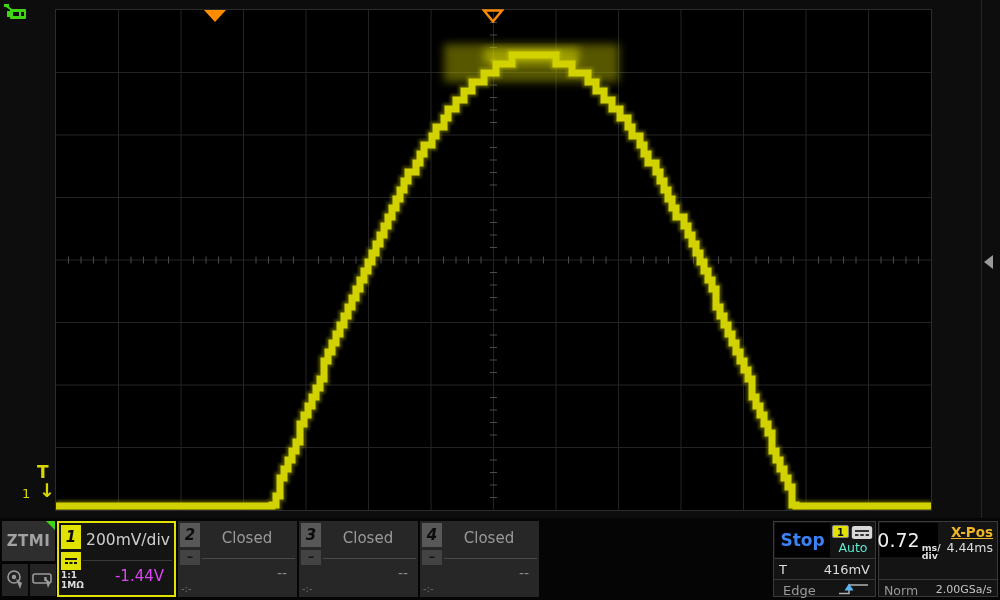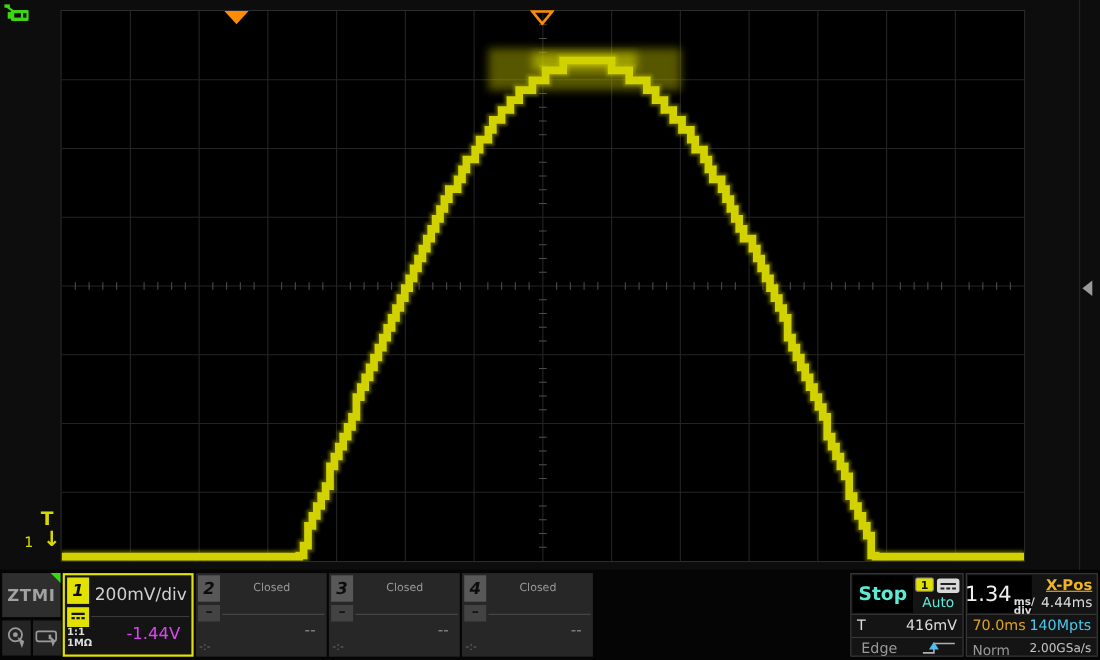--- a/index.html
+++ b/index.html
@@ -41,39 +41,39 @@
   .ch-box { position:absolute; top:3px; width:119px; height:76px; background:#272727; color:#9a9a9a; }
   #ch1 { left:57px; background:#141414; border:2px solid #e2e200; }
   #ch2 { left:178px; } #ch3 { left:299px; } #ch4 { left:420px; }
 
   .ch-num { position:absolute; left:2px; top:2px; width:20px; height:24px; background:#585858;
       color:#0c0c0c; font-weight:bold; font-style:italic; font-size:15px; text-align:center; line-height:24px; }
   #ch1 .ch-num { background:#e2e200; }
   .ch-coup { position:absolute; left:2px; top:29px; width:20px; height:15px; background:#434343;
       color:#141414; font-weight:bold; font-size:13px; text-align:center; line-height:13px; }
   #ch1 .ch-coup { background:#e2e200; height:18px; padding-top:3px; }
-  .ch-title { position:absolute; left:24px; top:8px; width:90px; text-align:center; font-size:10px; }
+  .ch-title { position:absolute; left:24px; top:8px; width:90px; text-align:center; font-size:15px; }
   #ch1 .ch-title { color:#cfcfcf; font-size:15.5px; }
   .ch-div { position:absolute; left:24px; top:37px; right:2px; height:1px; background:#4a4a4a; }
   #ch1 .ch-div { background:#3a3a3a; }
   .ch-val { position:absolute; right:10px; top:44px; font-size:14px; color:#8a8a8a; }
   #ch1 .ch-val { color:#d946ef; font-size:15px; }
   .ch-time { position:absolute; left:3px; bottom:3px; font-size:10px; color:#6f6f6f; }
   .ch-probe { position:absolute; left:2px; top:47px; font-size:9px; color:#dedede; font-weight:bold; line-height:10px; }
 
   .info-box { position:absolute; top:3px; height:76px; background:#141414; border:1px solid #3a3a3a; }
   #trig-box { left:773px; width:103px; }
   #acq-box  { left:878px; width:120px; }
   .row2 { position:absolute; left:0; right:0; top:36px; height:21px; border-top:1px solid #383838; }
   .row3 { position:absolute; left:0; right:0; top:57px; height:18px; border-top:1px solid #383838; }
   .rl { position:absolute; left:5px; top:3px; } .rr { position:absolute; right:5px; top:3px; }
 
   #stop-cell { position:absolute; left:1px; top:1px; width:55px; height:34px; background:#000;
       display:flex; align-items:center; justify-content:center; }
-  #stop-cell span { color:#5eead4; font-weight:bold; font-size:17px; }
+  #stop-cell span { color:#3b82f6; font-weight:bold; font-size:17px; }
   #trig-src { position:absolute; left:58px; top:3px; width:42px; height:15px; display:flex; gap:2px; }
   #trig-src .b1 { width:17px; height:13px; background:#e2e200; color:#111; font-size:10px; font-weight:bold;
       text-align:center; line-height:13px; border-radius:2px; border:1px solid #888; }
   #trig-mode { position:absolute; left:56px; top:18px; width:46px; text-align:center; color:#5eead4; font-size:12.5px; }
   .tw { color:#dddddd; font-size:13px; }
   .tg { color:#9a9a9a; font-size:13px; }
 
   #tb-cell { position:absolute; left:1px; top:1px; width:58px; height:34px; background:#000;
       display:flex; align-items:center; justify-content:center; gap:2px; }
   #tb-cell .v { color:#efefef; font-size:19px; }
@@ -331,33 +331,29 @@
         <span class="rl tg" style="left:9px;">Edge</span>
         <svg class="rr" style="top:2px;" width="32" height="14" viewBox="0 0 32 14">
           <path d="M1 11.5 H11 V3 H30" fill="none" stroke="#b0b0b0" stroke-width="1.5"></path>
           <polygon points="6.5,8.5 15.5,8.5 11,1.5" fill="#55b8f0"></polygon>
         </svg>
       </div>
     </div>
 
     <div id="acq-box" class="info-box">
       <div id="tb-cell">
-        <span class="v">1.34</span>
+        <span class="v">0.72</span>
         <span class="u">
           <span>ms/</span><br>
           <span>div</span>
         </span>
       </div>
       <div id="xpos-cell">
         <div class="l1">X-Pos</div>
         <div class="l2">4.44ms</div>
       </div>
-      <div class="row2">
-        <span class="rl amber">70.0ms</span>
-        <span class="rr cyan">140Mpts</span>
-      </div>
       <div class="row3">
         <span class="rl gray">Norm</span>
         <span class="rr lgray">2.00GSa/s</span>
       </div>
     </div>
   </div>
 </div>
 
 </body></html>

